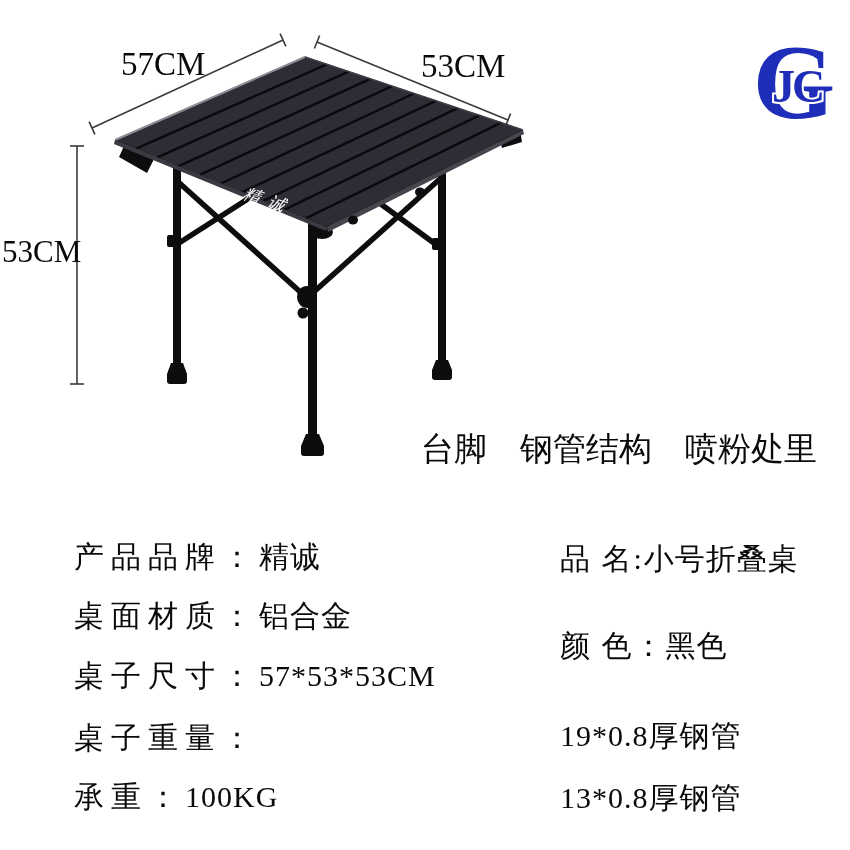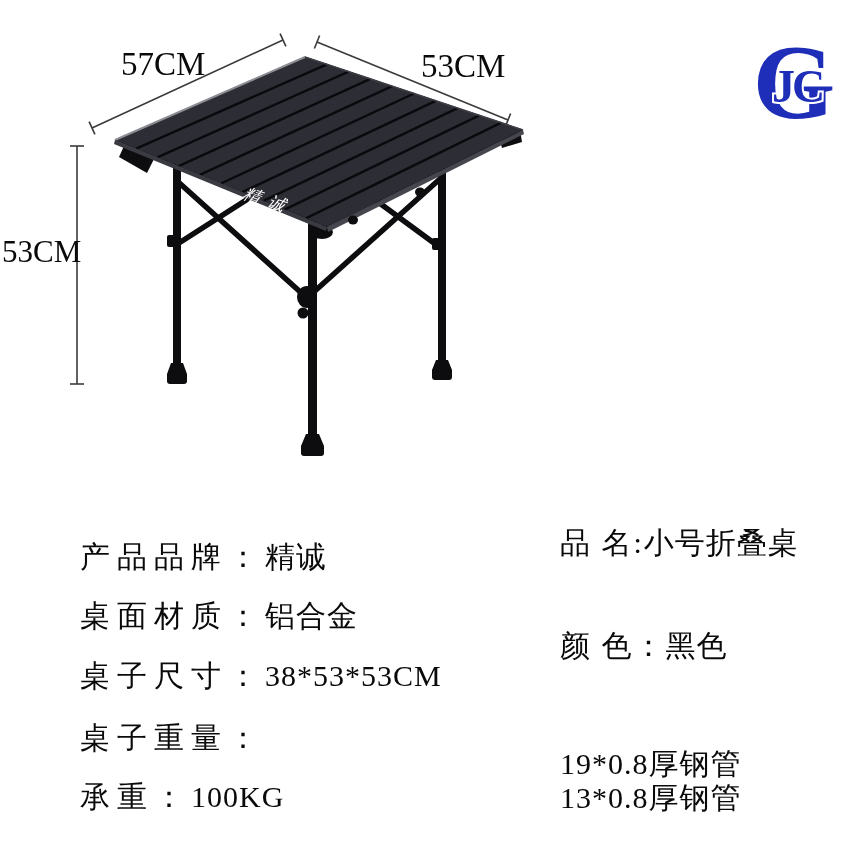--- a/index.html
+++ b/index.html
@@ -69,30 +69,30 @@
     white-space: pre;
   }
   .spec-row {
     position: absolute;
     font-size: 30px;
     color: #0a0a0a;
     white-space: pre;
   }
   .spec-label { letter-spacing: 7px; }
   .spec-value { letter-spacing: 1px; }
-  .col-l { left: 50px; }
+  .col-l { left: 44px; }
   .col-r { left: 530px; }
   .r1 { top: 503px; }
   .r2 { top: 562px; text-align: center; }
   .r3 { top: 622px; }
   .r4 { top: 684px; }
   .r5 { top: 743px; }
-  .rr1 { top: 489px; }
+  .rr1 { top: 505px; }
   .rr2 { top: 592px; }
-  .rr4 { top: 710px; }
+  .rr4 { top: 682px; }
   .rr5 { top: 744px; }
 </style>
 </head>
 <body>
 
 <div class="stage">
 
   <svg class="illustration" viewBox="0 0 850 850">
 
     <g fill="#0d0d0f" stroke="none">
@@ -166,29 +166,30 @@
   <div class="dim-label dim-53t">53CM</div>
   <div class="dim-label dim-53l">53CM</div>
 
   <div class="watermark">精诚</div>
 
   <svg class="logo" viewBox="0 0 92 92">
     <text class="logo-g" x="44" y="80">G</text>
     <text class="logo-jc" x="47" y="64">JC</text>
   </svg>
 
+  <div class="caption">台脚　钢管结构　喷粉处里</div>
 
   <div class="spec-row col-l r1">
     <span class="spec-label">产品品牌：</span><span class="spec-value">精诚</span>
   </div>
   <div class="spec-row col-l r2">
     <span class="spec-label">桌面材质：</span><span class="spec-value">铝合金</span>
   </div>
   <div class="spec-row col-l r3">
-    <span class="spec-label">桌子尺寸：</span><span class="spec-value">38*53*53CM</span>
+    <span class="spec-label">桌子尺寸：</span><span class="spec-value">57*53*53CM</span>
   </div>
   <div class="spec-row col-l r4">
     <span class="spec-label">桌子重量：</span><span class="spec-value"></span>
   </div>
   <div class="spec-row col-l r5">
     <span class="spec-label">承重：</span><span class="spec-value">100KG</span>
   </div>
 
   <div class="spec-row col-r rr1">
     <span class="spec-label" style="letter-spacing:2px">品 名:</span><span class="spec-value">小号折叠桌</span>

